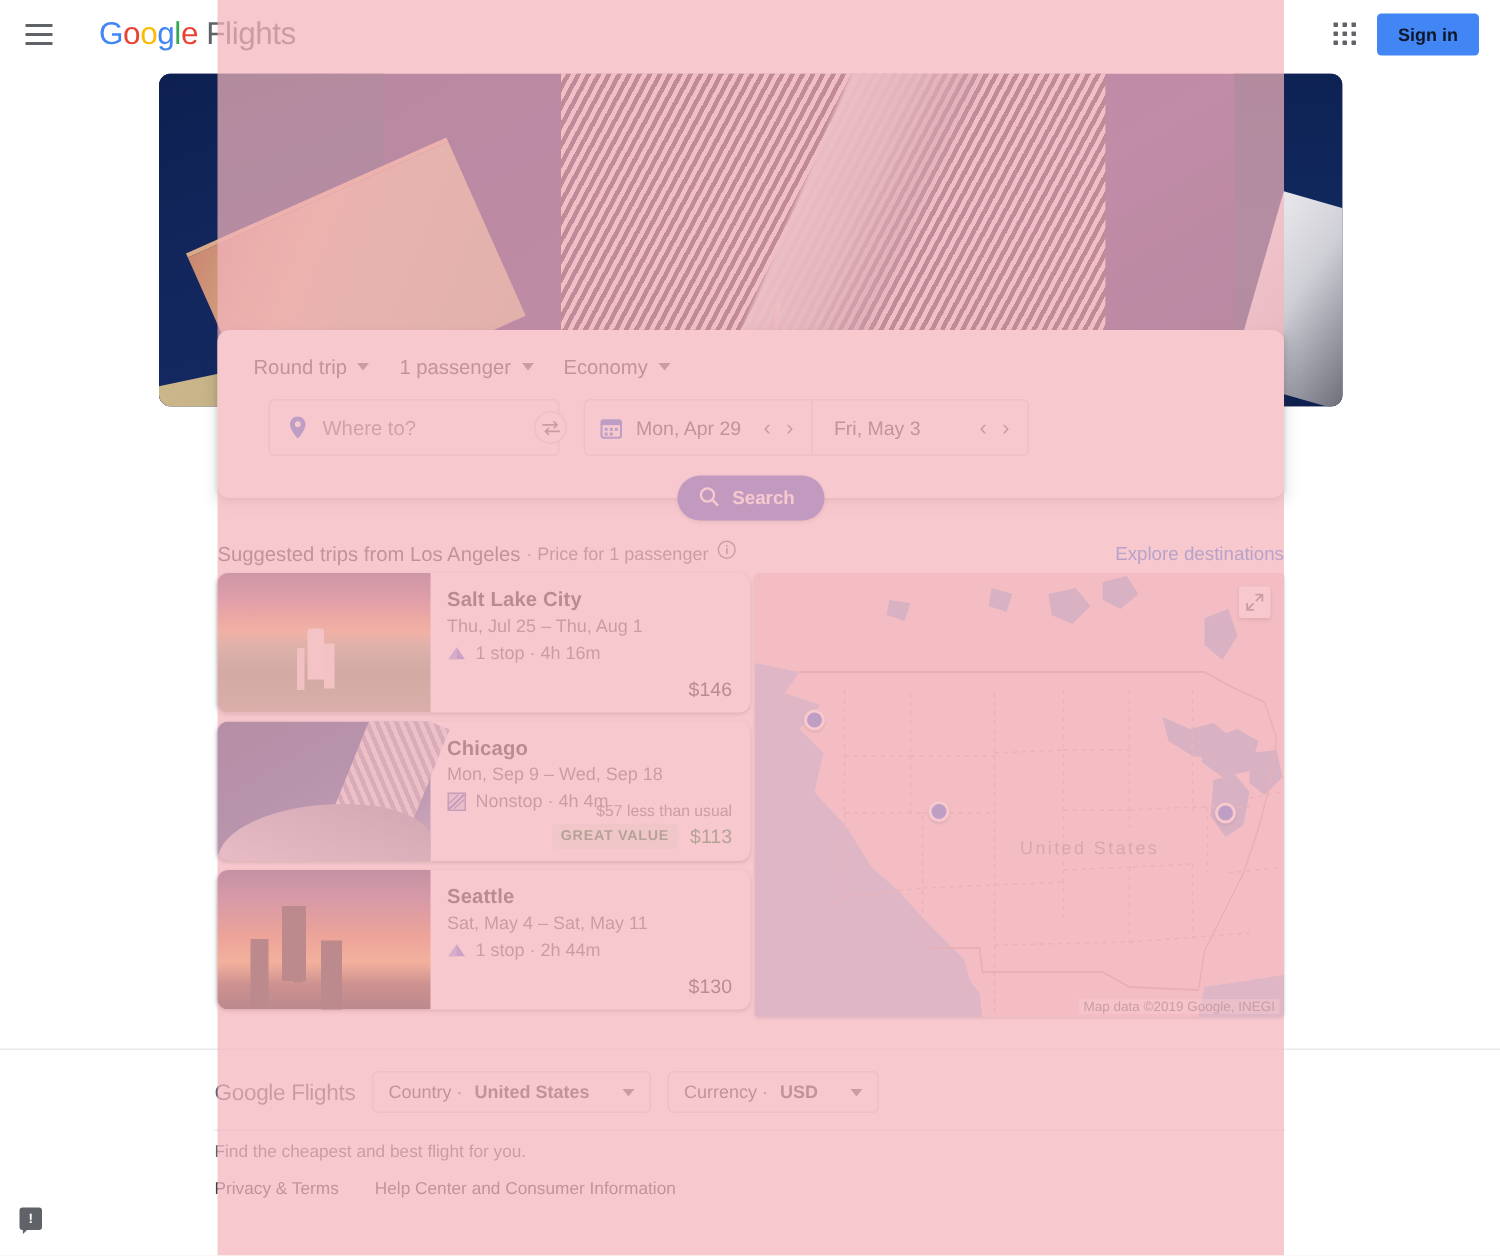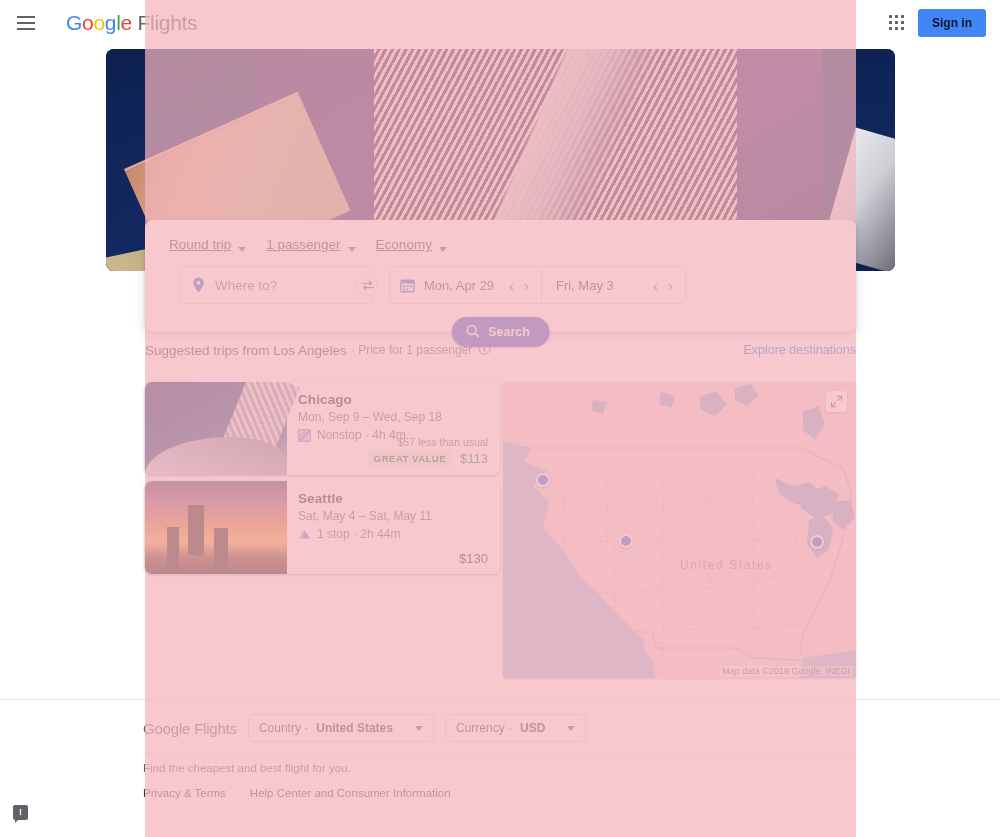--- a/index.html
+++ b/index.html
@@ -80,22 +80,22 @@
 
   
   .search-card {
     position:absolute; left:145px; top:220px; width:711px; height:112px;
     background:#ffffff; border-radius:8px;
     box-shadow: 0 1px 3px rgba(60,64,67,0.22), 0 4px 8px 3px rgba(60,64,67,0.10);
     z-index: 4;
   }
   .opts { display:flex; align-items:center; gap:0; padding: 13px 0 0 14px; }
   .opt {
-    display:flex; align-items:flex-end; gap:7px; font-size:13.5px; color:#3c4043;
-    padding:4px 10px; border-radius:4px; cursor:pointer;text-decoration:underline;
+    display:flex; align-items:center; gap:7px; font-size:13.5px; color:#3c4043;
+    padding:4px 10px; border-radius:4px; cursor:pointer;
   }
   .caret {
     width:0;height:0;border-left:4.5px solid transparent;border-right:4.5px solid transparent;
     border-top:5px solid #5f6368;
   }
   .fields { display:flex; align-items:center; padding: 10px 12px 0 12px; position:relative; }
   .field {
     height:38px; border:1px solid #dadce0; border-radius:4px; display:flex; align-items:center;
     background:#fff; cursor:text;
   }
@@ -129,21 +129,21 @@
   .searchbtn {
     position:absolute; left:50%; transform:translateX(-50%); bottom:-15px;
     background:#4056c4; color:#fff; border:none; border-radius:18px;
     height:30px; padding: 0 20px 0 14px; display:flex; align-items:center; gap:9px;
     font-size:12.5px; font-weight:600; cursor:pointer; box-shadow:0 1px 3px rgba(0,0,0,.25);
     font-family:"Liberation Sans", sans-serif;
   }
 
   
   .sugg-row {
-    position:absolute; left:145px; top:341px; width:711px;
+    position:absolute; left:145px; top:360px; width:711px;
     display:flex; align-items:center;
   }
   .sugg-title { font-size:13.5px; color:#3c4043; }
   .sugg-sub { font-size:12px; color:#5f6368; }
   .info-ic { margin-left:6px; }
   .explore { margin-left:auto; font-size:12.5px; color:#1a73e8; cursor:pointer; }
 
   
   .cards { position:absolute; left:145px; top:382px; width:355px; }
   .trip-card {
@@ -361,20 +361,39 @@
         <circle cx="6.5" cy="6.5" r="5.6" fill="none" stroke="#5f6368" stroke-width="1"></circle>
         <rect x="6" y="5.4" width="1.1" height="4" fill="#5f6368"></rect>
         <rect x="6" y="3.3" width="1.1" height="1.2" fill="#5f6368"></rect>
       </svg>
     </span>
     <span class="explore">Explore destinations</span>
   </div>
 
   <div class="cards">
 
+    <div class="trip-card">
+      <div class="thumb thumb-slc"></div>
+      <div class="card-body">
+        <div class="city">Salt Lake City</div>
+        <div class="dates-line">Thu, Jul 25 – Thu, Aug 1</div>
+        <div class="stops-line">
+          <span class="airline-ic">
+            <svg width="13" height="13" viewBox="0 0 13 13" aria-hidden="true">
+              <path d="M1 10.5L6.5 2.5L12 10.5z" fill="#5a6bd6" opacity="0.95"></path>
+              <path d="M1 10.5L6.5 2.5L6.5 10.5z" fill="#8f9ce8"></path>
+            </svg>
+          </span>
+          <span>1 stop · 4h 16m</span>
+        </div>
+        <div class="price-row">
+          <span class="price">$146</span>
+        </div>
+      </div>
+    </div>
 
     <div class="trip-card">
       <div class="thumb thumb-chi"></div>
       <div class="card-body">
         <div class="city">Chicago</div>
         <div class="dates-line">Mon, Sep 9 – Wed, Sep 18</div>
         <div class="stops-line">
           <span class="airline-ic">
             <svg width="13" height="13" viewBox="0 0 13 13" aria-hidden="true">
               <rect x="0.8" y="0.8" width="11.4" height="11.4" fill="#cfd4ef" stroke="#4a56a8" stroke-width="0.9"></rect>

